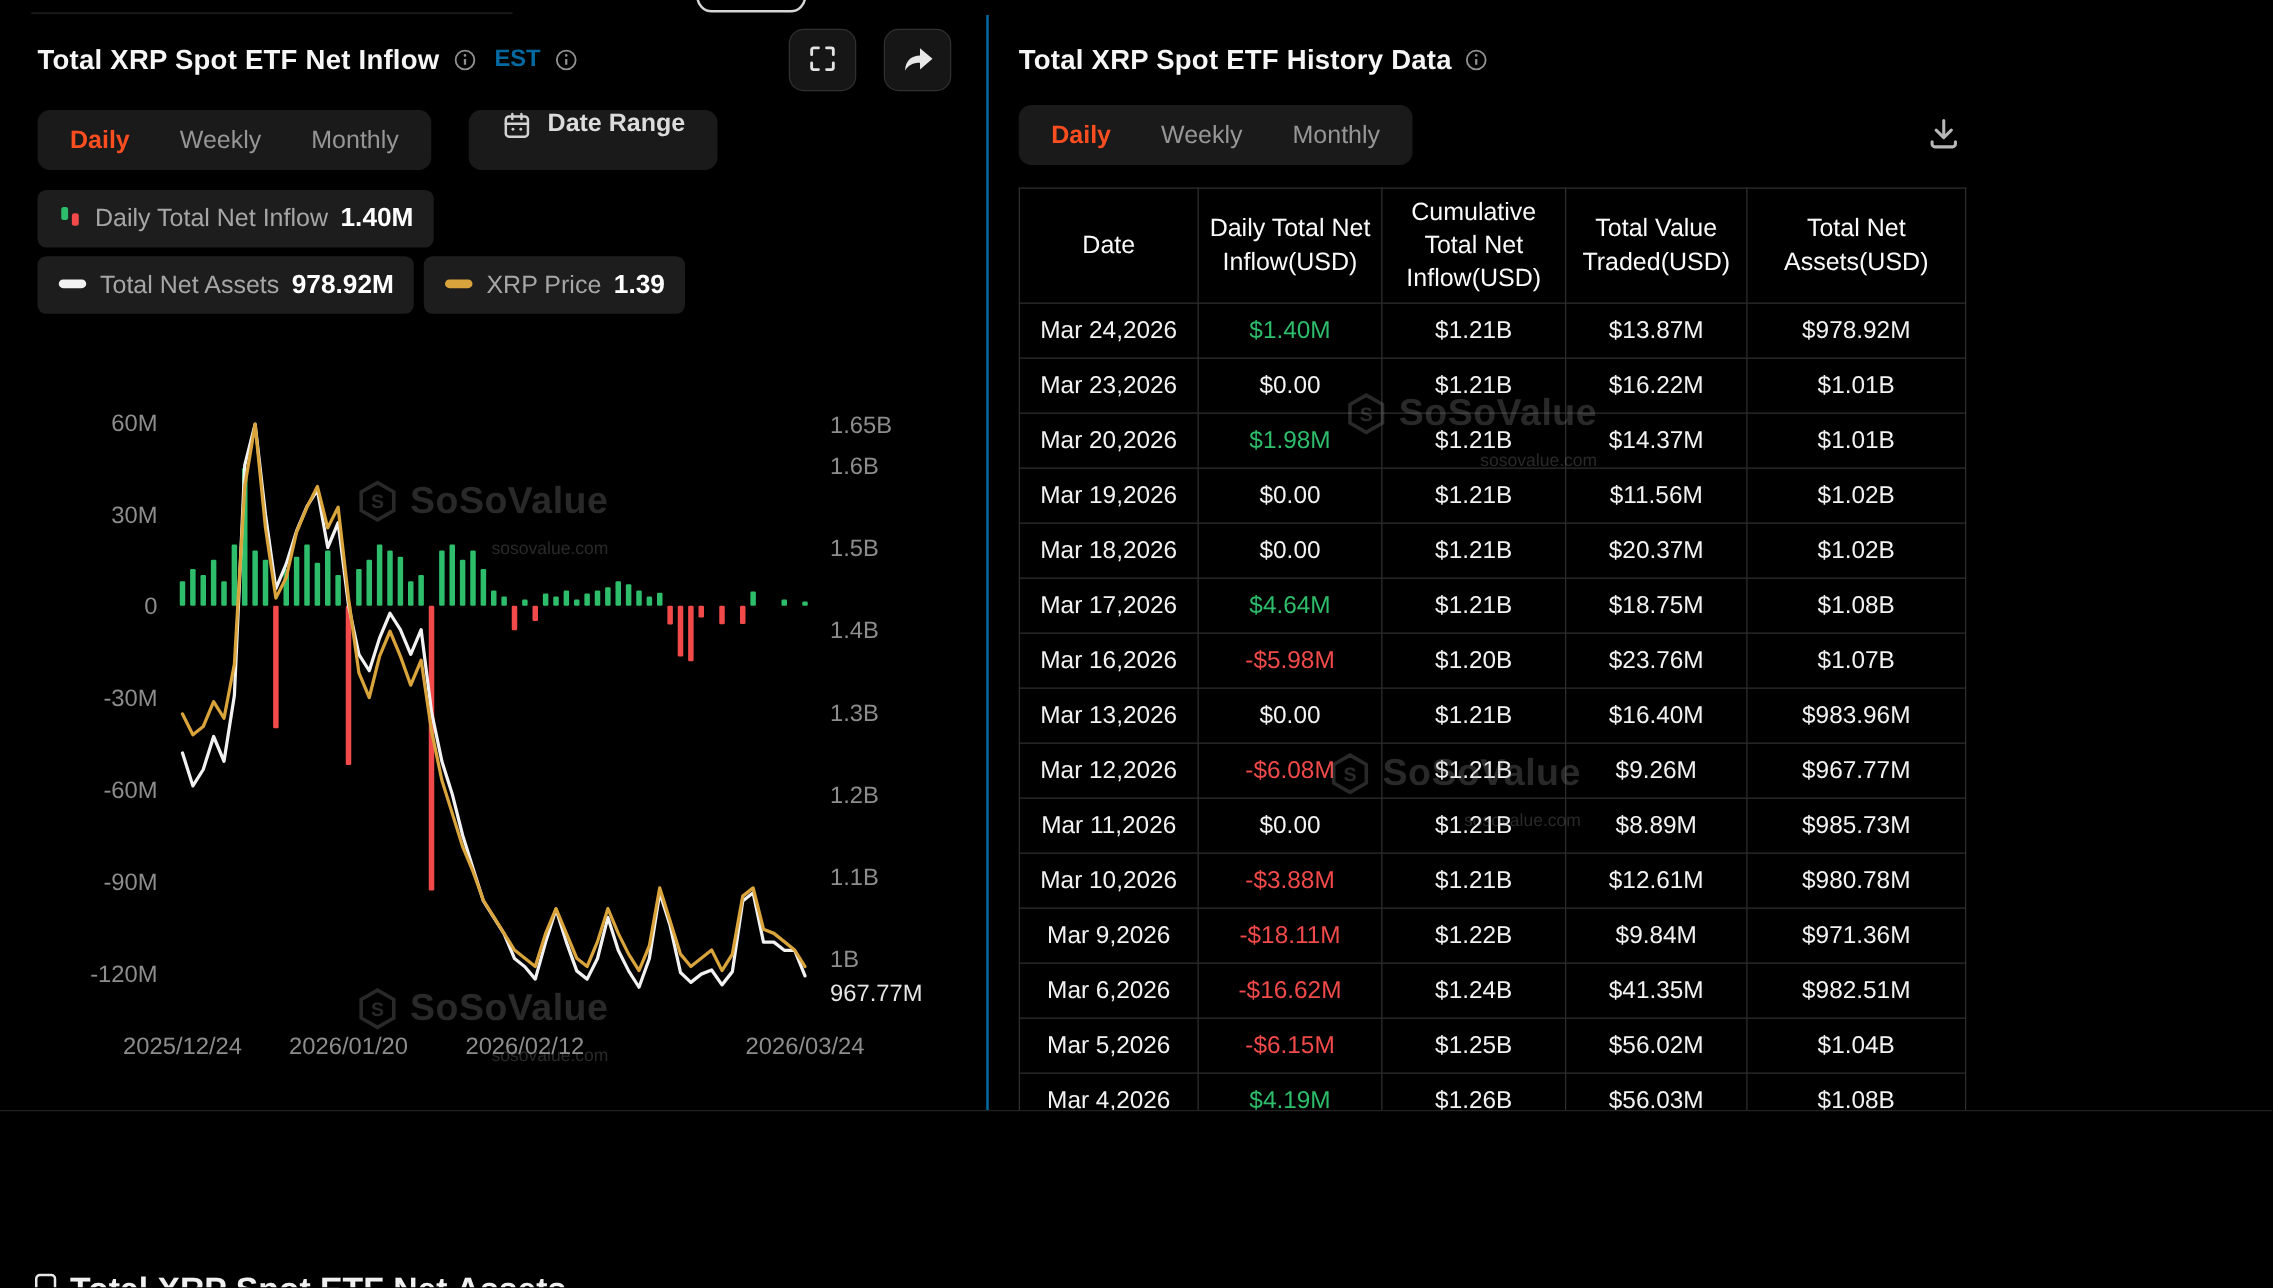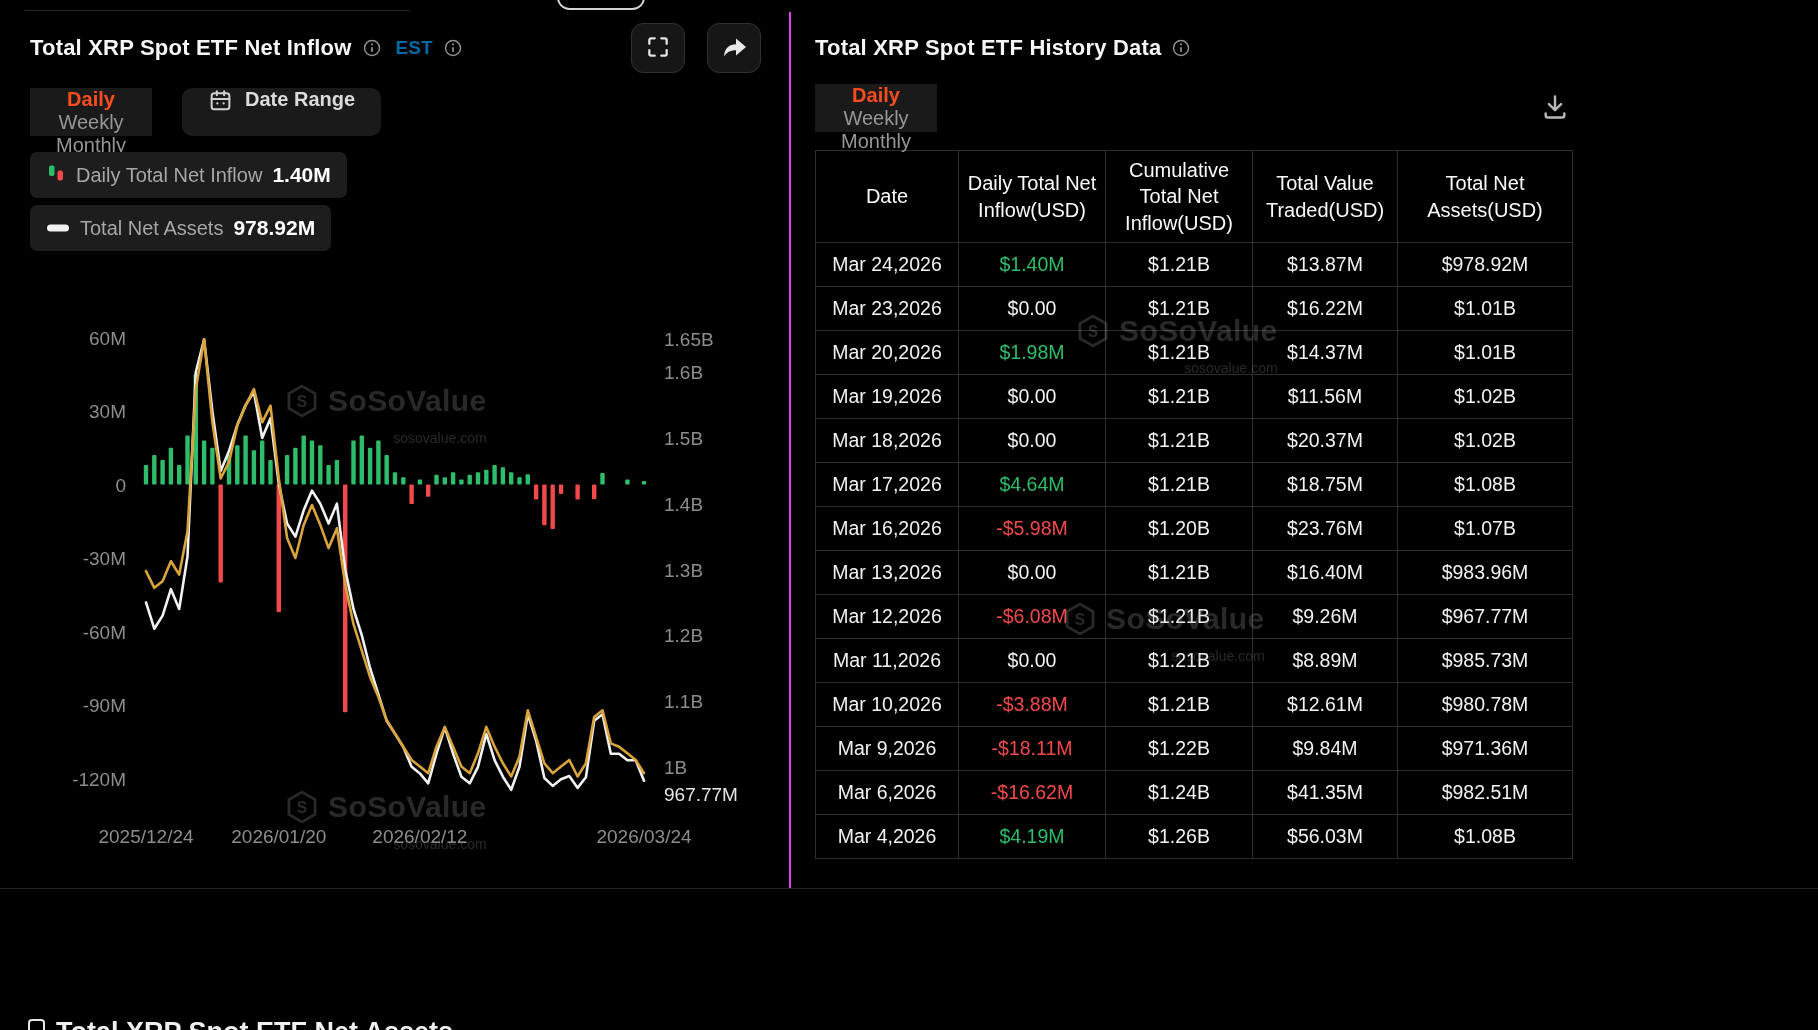--- a/index.html
+++ b/index.html
@@ -12,38 +12,38 @@
     font-family:"Liberation Sans","DejaVu Sans",sans-serif; color:#ededed; }
 
   
   .top-strip{ position:relative; height:12px; background:#000; overflow:visible; }
   .top-line{ position:absolute; left:25px; top:10px; width:385px; height:1px; background:#262626; }
   .top-pill{ position:absolute; left:557px; top:-15px; width:88px; height:25px;
     border:2px solid #d6d6d6; border-radius:13px; background:transparent; }
 
   
   .main{ display:flex; height:876px; overflow:hidden; }
-  .left-panel{ width:791px; min-width:791px; border-right:2px solid #d946ef;
+  .left-panel{ width:791px; min-width:791px; border-right:2px solid #0369a1;
     padding:14px 28px 0 30px; position:relative; overflow:hidden; }
   .right-panel{ flex:1; padding:14px 0 0 24px; position:relative; overflow:hidden; }
 
   
   .panel-head{ display:flex; align-items:center; height:44px; }
   .panel-title{ font-size:22px; font-weight:700; color:#f6f6f6; letter-spacing:.2px; }
   .info-icon{ width:20px; height:20px; margin-left:10px; display:inline-flex; cursor:pointer; flex:none; }
   .info-icon svg{ width:20px; height:20px; }
   .est{ margin-left:14px; font-size:19px; font-weight:600; color:#0369a1; }
   .head-actions{ margin-left:auto; display:flex; gap:22px; }
   .icon-btn{ width:54px; height:50px; background:#161616; border:1px solid #303030;
     border-radius:12px; display:flex; align-items:center; justify-content:center; cursor:pointer; }
 
   
   .controls-row{ display:flex; align-items:center; margin-top:18px; gap:30px; }
   .tab-group{ display:flex; align-items:center; background:var(--tabbg);
-    border-radius:0; height:48px; padding:0 6px;flex-direction:column; }
+    border-radius:10px; height:48px; padding:0 6px; }
   .tab{ background:none; border:none; font-family:inherit; font-size:20px; color:#969696;
     padding:0 20px; height:100%; cursor:pointer; }
   .tab.active{ color:var(--accent-orange); font-weight:600; }
   .date-range{ display:flex; align-items:flex-start; gap:12px; background:var(--tabbg);
     border:none; border-radius:10px; height:48px; padding:0 26px; cursor:pointer;
     font-family:inherit; }
   .date-range span{ font-size:20px; font-weight:700; color:#dcdcdc; }
 
   
   .legend{ margin-top:16px; }
@@ -174,20 +174,29 @@
       </div>
       <div class="legend-row">
         <div class="chip">
           <span>
             <svg width="24" height="10" viewBox="0 0 24 10">
                 <rect x="1" y="1.5" width="22" height="7" rx="3.5" fill="#f2f2f2"></rect>
               </svg>
           </span>
           <span class="chip-label">Total Net Assets</span>
           <span class="chip-value">978.92M</span>
+        </div>
+        <div class="chip">
+          <span>
+            <svg width="24" height="10" viewBox="0 0 24 10">
+                <rect x="1" y="1.5" width="22" height="7" rx="3.5" fill="#d9a43c"></rect>
+              </svg>
+          </span>
+          <span class="chip-label">XRP Price</span>
+          <span class="chip-value">1.39</span>
         </div>
       </div>
     </div>
 
     <div class="chart-wrap">
       <svg id="chart-svg" width="730" height="570" viewBox="0 0 730 570">
           <text x="96" y="49.5" text-anchor="end">60M</text>
           <text x="96" y="123" text-anchor="end">30M</text>
           <text x="96" y="196.5" text-anchor="end">0</text>
           <text x="96" y="270" text-anchor="end">-30M</text>
@@ -423,20 +432,27 @@
             <td>$971.36M</td>
           </tr>
           <tr>
             <td>Mar 6,2026</td>
             <td class="red">-$16.62M</td>
             <td>$1.24B</td>
             <td>$41.35M</td>
             <td>$982.51M</td>
           </tr>
           <tr>
+            <td>Mar 5,2026</td>
+            <td class="red">-$6.15M</td>
+            <td>$1.25B</td>
+            <td>$56.02M</td>
+            <td>$1.04B</td>
+          </tr>
+          <tr>
             <td>Mar 4,2026</td>
             <td class="green">$4.19M</td>
             <td>$1.26B</td>
             <td>$56.03M</td>
             <td>$1.08B</td>
           </tr>
         </tbody>
     </table>
 
     <div class="watermark" style="left:285px; top:302px;">

